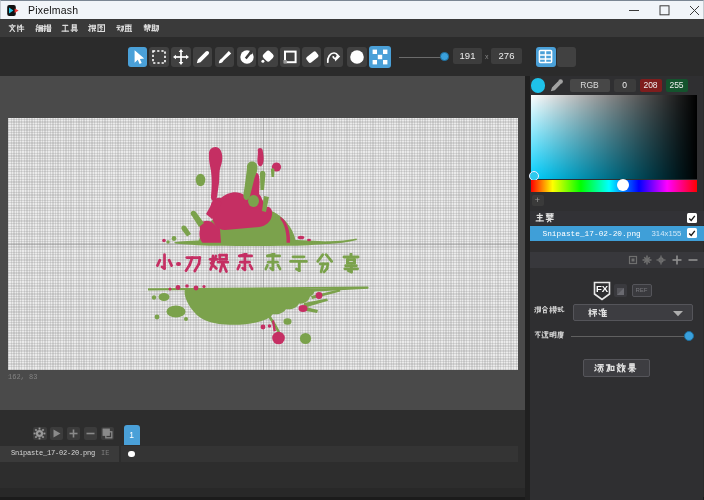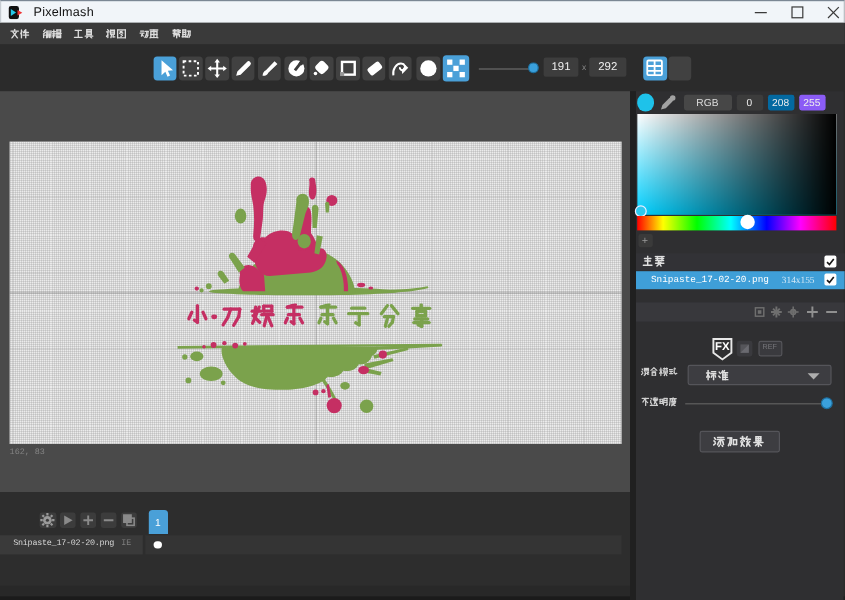--- a/index.html
+++ b/index.html
@@ -201,21 +201,21 @@
           <rect x="14" y="3.6" width="4.4" height="4.4"></rect>
           <rect x="8.8" y="8.8" width="4.4" height="4.4"></rect>
           <rect x="3.6" y="14" width="4.4" height="4.4"></rect>
           <rect x="14" y="14" width="4.4" height="4.4"></rect>
         </g>
       </svg></div>
 <div class="abs" style="left:399px;top:19.6px;width:42px;height:1.8px;background:#6b6b6b"></div>
 <div class="abs" style="left:440px;top:15.2px;width:8.5px;height:8.5px;border-radius:50%;background:#3aa0dc;border:1.3px solid #1e6f9e"></div>
 <div class="abs" style="left:453px;top:11px;width:29px;height:16px;background:#3d3d3d;border-radius:2px;color:#eee;font-size:9.5px;text-align:center;line-height:16px">191</div>
 <div class="abs" style="left:485px;top:16px;font-size:7px;color:#888">x</div>
-<div class="abs" style="left:491px;top:11px;width:31px;height:16px;background:#3d3d3d;border-radius:2px;color:#eee;font-size:9.5px;text-align:center;line-height:16px">292</div>
+<div class="abs" style="left:491px;top:11px;width:31px;height:16px;background:#3d3d3d;border-radius:2px;color:#eee;font-size:9.5px;text-align:center;line-height:16px">276</div>
 <div style="position:absolute;left:536px;top:10px;width:19.5px;height:19.5px;background:#4aa0d8;border-radius:3px"><svg width="19" height="19" viewBox="0 0 19 19" fill="none" stroke="#fff" stroke-width="1.5">
         <rect x="3.4" y="3.4" width="12.2" height="12.2" rx="1"></rect>
         <line x1="9.5" y1="3.4" x2="9.5" y2="15.6"></line>
         <line x1="3.4" y1="8" x2="15.6" y2="8"></line>
         <line x1="3.4" y1="12" x2="15.6" y2="12"></line>
       </svg></div>
 <div style="position:absolute;left:556.5px;top:10px;width:19.5px;height:19.5px;background:#414141;border-radius:3px"></div>
 </div>
 <div class="abs" style="left:0;top:76px;width:525px;height:334px;background:#4a4a4a"></div>
 <div class="abs" style="left:8px;top:118px;width:510px;height:252px;background-color:#ebebeb;background-image:repeating-linear-gradient(0deg,rgba(130,130,130,.22) 0 .8px,transparent .8px 1.624px),repeating-linear-gradient(90deg,rgba(130,130,130,.22) 0 .8px,transparent .8px 1.624px)">
@@ -387,22 +387,22 @@
 <div class="abs" style="left:0;top:497px;width:704px;height:3px;background:#1b1b1b"></div>
 <div class="abs" style="left:525px;top:76px;width:4.5px;height:424px;background:#202020"></div>
 <div class="abs" style="left:529.5px;top:76px;width:173px;height:424px;background:#2f2f31">
 <div class="abs" style="left:1px;top:2px;width:14.5px;height:14.5px;border-radius:50%;background:#1ec2ea"></div>
 <svg class="abs" style="left:19px;top:2px" width="15" height="15" viewBox="0 0 15 15">
       <path d="M1.8 13.2 L3 9.4 L8.6 3.8 a2 2 0 0 1 2.8 2.8 L5.8 12.2 Z" fill="#a2a2a2"></path>
       <circle cx="11.6" cy="3.6" r="2.3" fill="#a2a2a2"></circle>
     </svg>
 <div class="abs" style="left:40px;top:3px;width:40px;height:13px;background:#474747;border-radius:2px;color:#ddd;font-size:8.5px;text-align:center;line-height:13px">RGB</div>
 <div class="abs" style="left:84px;top:3px;width:22px;height:13px;background:#3c3c3c;border-radius:2px;color:#eee;font-size:8.5px;text-align:center;line-height:13px">0</div>
-<div class="abs" style="left:110px;top:3px;width:22px;height:13px;background:#0369a1;border-radius:2px;color:#eee;font-size:8.5px;text-align:center;line-height:13px">208</div>
-<div class="abs" style="left:136px;top:3px;width:22px;height:13px;background:#8b5cf6;border-radius:2px;color:#eee;font-size:8.5px;text-align:center;line-height:13px">255</div>
+<div class="abs" style="left:110px;top:3px;width:22px;height:13px;background:#7f1d1d;border-radius:2px;color:#eee;font-size:8.5px;text-align:center;line-height:13px">208</div>
+<div class="abs" style="left:136px;top:3px;width:22px;height:13px;background:#14532d;border-radius:2px;color:#eee;font-size:8.5px;text-align:center;line-height:13px">255</div>
 <div class="abs" style="left:1px;top:18.5px;width:166px;height:84.5px;background:linear-gradient(to right, rgba(0,0,0,0) 0%, #000 100%),linear-gradient(to bottom, #fff 0%, #00d0ff 100%);"></div>
 <div class="abs" style="left:-1px;top:95px;width:10px;height:10px;border-radius:50%;background:#2ec9ee;border:1.6px solid #eef"></div>
 <div class="abs" style="left:1px;top:103.5px;width:166px;height:12.5px;background:linear-gradient(to right,#f00 0%,#ff0 13%,#0f0 30%,#0ff 47%,#00f 65%,#f0f 82%,#f00 100%)"></div>
 <div class="abs" style="left:87px;top:103px;width:12px;height:12px;border-radius:50%;background:#fff"></div>
 <div class="abs" style="left:2px;top:119px;width:12px;height:11px;background:#3a3a3a;border-radius:2px;color:#999;font-size:9px;text-align:center;line-height:11px">+</div>
 <div class="abs" style="left:0;top:135px;width:174px;height:14px;background:#323236"></div>
 <div class="abs" style="left:5px;top:137px"><svg width="9.5" height="9.5" viewBox="0 0 100 100" style="display:inline-block;vertical-align:top;margin-right:1px;position:relative;top:0px" fill="none" stroke="#e0e0e0" stroke-width="13" stroke-linecap="round">
         <line x1="50" y1="4" x2="50" y2="14"></line>
         <line x1="22" y1="26" x2="78" y2="26"></line>
         <line x1="26" y1="48" x2="74" y2="48"></line>
@@ -419,21 +419,21 @@
         <line x1="40" y1="56" x2="62" y2="92"></line>
         <line x1="62" y1="56" x2="26" y2="92"></line>
       </svg></div>
 <div class="abs" style="left:157px;top:136.5px;width:10px;height:10px;background:#fff;border-radius:1.5px">
       <svg width="10" height="10" viewBox="0 0 10 10" fill="none" stroke="#1a1a1a" stroke-width="1.4" style="display:block">
         <path d="M2.2 5.4 L4.2 7.4 L7.8 2.9"></path>
       </svg>
     </div>
 <div class="abs" style="left:0;top:149.5px;width:174px;height:15px;background:#3f9fd8"></div>
 <div class="abs" style="left:13px;top:151.5px;color:#fff;font-size:7.8px;font-family:'Liberation Mono',monospace;line-height:12px">Snipaste_17-02-20.png</div>
-<div class="abs" style="left:122px;top:151.5px;color:#cfe7f7;font-size:7.8px;font-family:Liberation Serif, serif;line-height:12px">314x155</div>
+<div class="abs" style="left:122px;top:151.5px;color:#cfe7f7;font-size:7.8px;font-family:Liberation Sans, sans-serif;line-height:12px">314x155</div>
 <div class="abs" style="left:157px;top:151.5px;width:10px;height:10px;background:#fff;border-radius:1.5px">
       <svg width="10" height="10" viewBox="0 0 10 10" fill="none" stroke="#1a1a1a" stroke-width="1.4" style="display:block">
         <path d="M2.2 5.4 L4.2 7.4 L7.8 2.9"></path>
       </svg>
     </div>
 <div class="abs" style="left:0;top:176px;width:174px;height:16px;background:#38383c"></div>
 <div class="abs" style="left:97px;top:178px;width:12px;height:12px;display:flex;align-items:center;justify-content:center">
       <svg width="12" height="12" viewBox="0 0 12 12" fill="none" stroke="#6f6f6f" stroke-width="1.2">
         <rect x="2.5" y="2.5" width="7" height="7"></rect>
         <rect x="4.5" y="4.5" width="3" height="3" fill="#6f6f6f" stroke="none"></rect>

